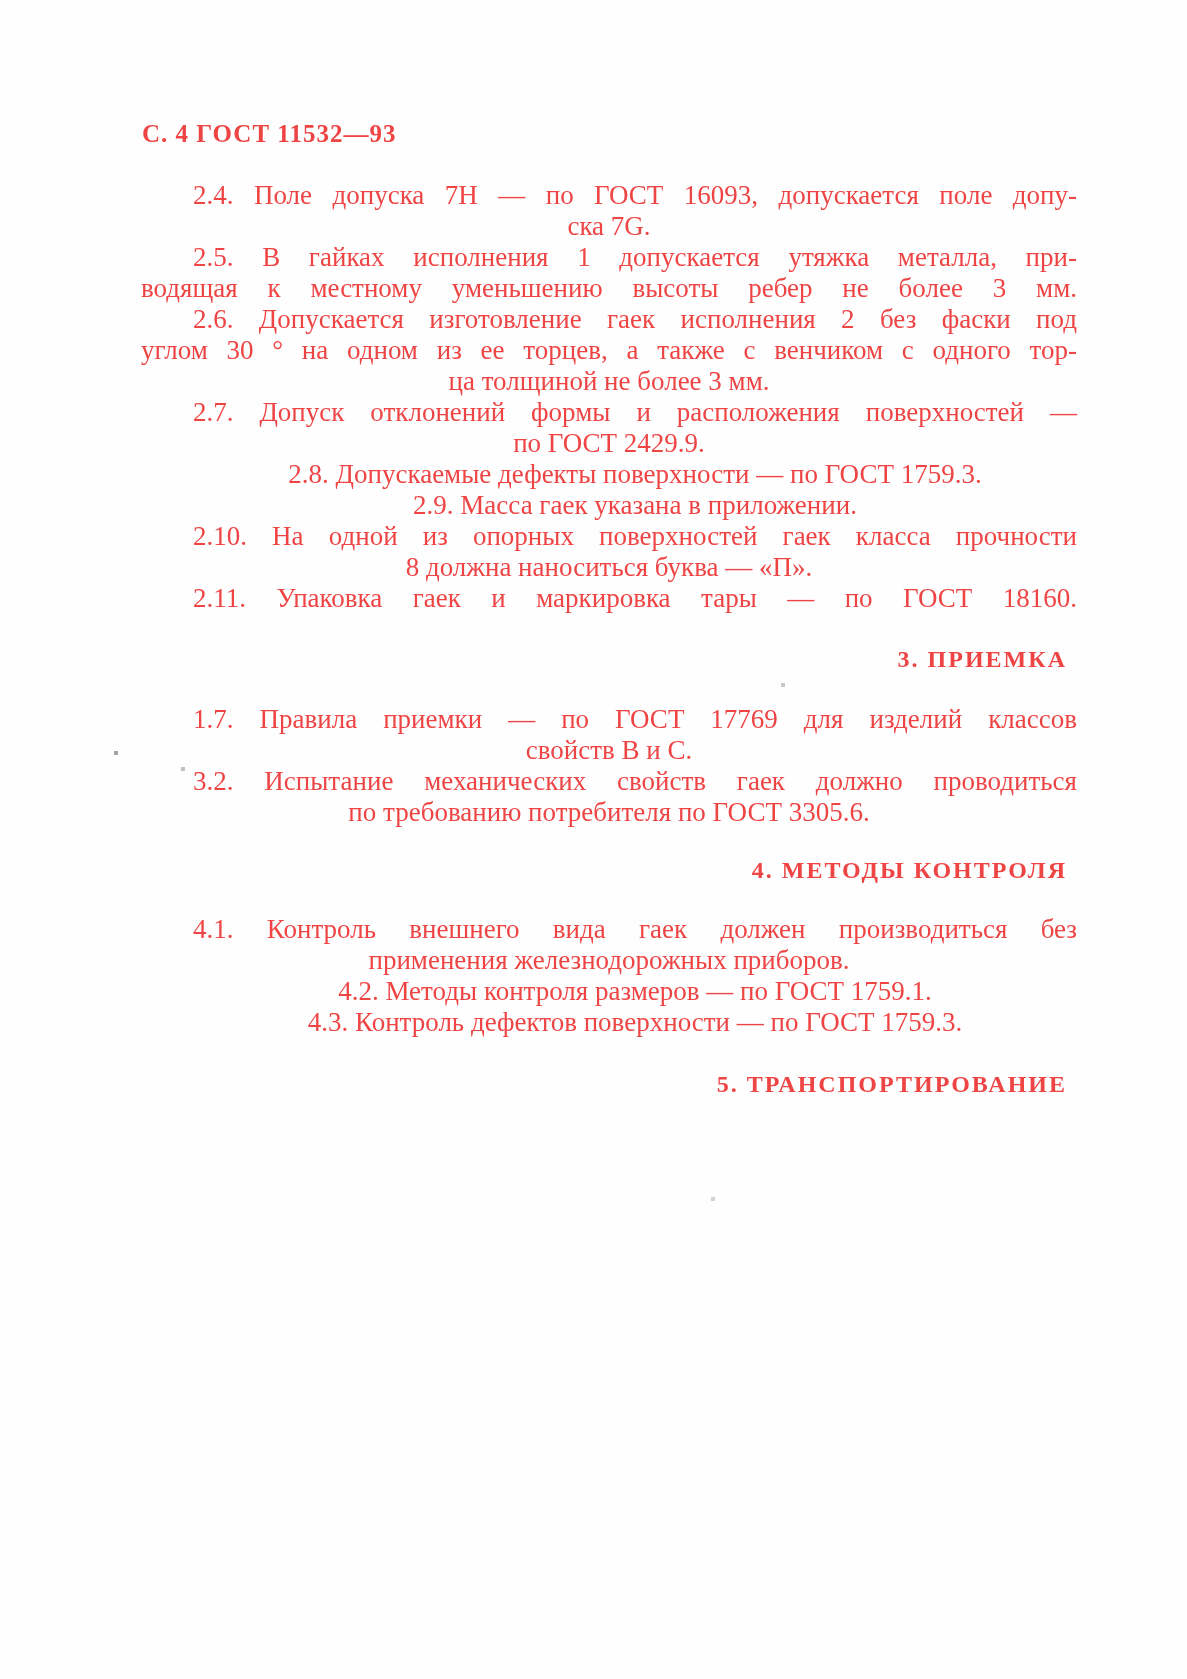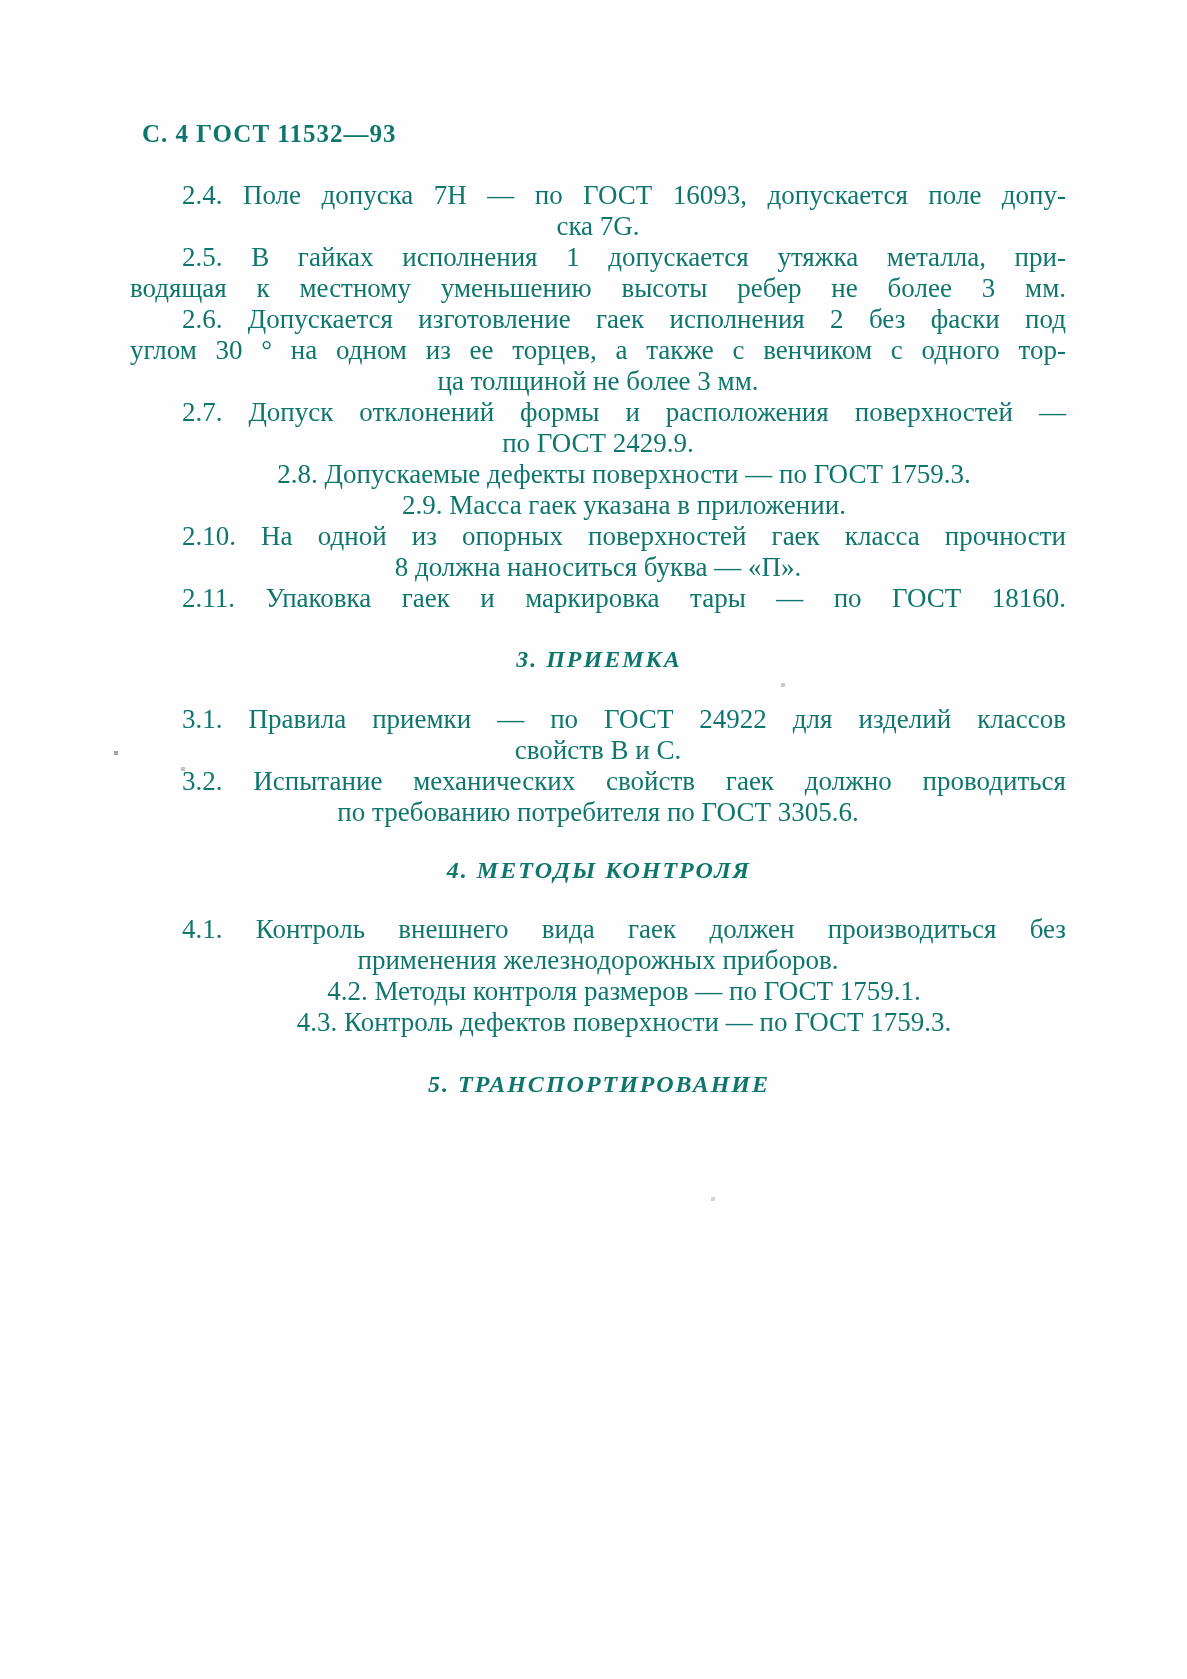--- a/index.html
+++ b/index.html
@@ -2,55 +2,54 @@
 <html lang="ru"><head>
 <meta charset="utf-8">
 <style>
   html, body { margin: 0; padding: 0; background: #ffffff; }
   .page {
     position: relative;
     width: 1187px;
     height: 1679px;
     margin: 0 auto;
     background: #fefefe;
-    color: #0f766e;
+    color: #ef4444;
     font-family: "Liberation Serif", "DejaVu Serif", serif;
     overflow: hidden;
   }
   .hdr {
     position: absolute;
     left: 142px;
     top: 120px;
     font-size: 25px;
     font-weight: bold;
     letter-spacing: 1px;
     white-space: nowrap;
   }
   .block {
     position: absolute;
-    left: 130px;
+    left: 141px;
     width: 936px;
     font-size: 27px;
     line-height: 31px;
     font-family: Liberation Serif, serif;
   }
   .para { margin: 0; }
   .ln { text-align: center; }
   .just { text-align: justify; text-align-last: justify; }
   .ind { text-indent: 52px; }
   .shead {
     position: absolute;
     left: 131px;
     width: 936px;
-    text-align: center;
+    text-align: right;
     font-size: 24px;
     font-weight: bold;
     letter-spacing: 2px;
     white-space: nowrap;
-    font-style: italic;
   }
   .speckles {
     position: absolute;
     left: 0; top: 0;
     width: 2px; height: 2px;
     background: transparent;
     box-shadow:
       115px 752px 0 1px rgba(90,90,90,.55),
       182px 768px 0 1px rgba(120,120,120,.45),
       782px 684px 0 1px rgba(120,120,120,.4),
@@ -93,21 +92,21 @@
       <div class="ln">8 должна наноситься буква — «П».</div>
     </div>
     <div class="para">
       <div class="ln ind just">2.11. Упаковка гаек и маркировка тары — по ГОСТ 18160.</div>
     </div>
   </div>
 
   <div class="shead" style="top:646px">3. ПРИЕМКА</div>
   <div class="block" style="top:704px">
     <div class="para">
-      <div class="ln ind just">3.1. Правила приемки — по ГОСТ 24922 для изделий классов</div>
+      <div class="ln ind just">1.7. Правила приемки — по ГОСТ 17769 для изделий классов</div>
       <div class="ln">свойств В и С.</div>
     </div>
     <div class="para">
       <div class="ln ind just">3.2. Испытание механических свойств гаек должно проводиться</div>
       <div class="ln">по требованию потребителя по ГОСТ 3305.6.</div>
     </div>
   </div>
 
   <div class="shead" style="top:857px">4. МЕТОДЫ КОНТРОЛЯ</div>
   <div class="block" style="top:914px">

